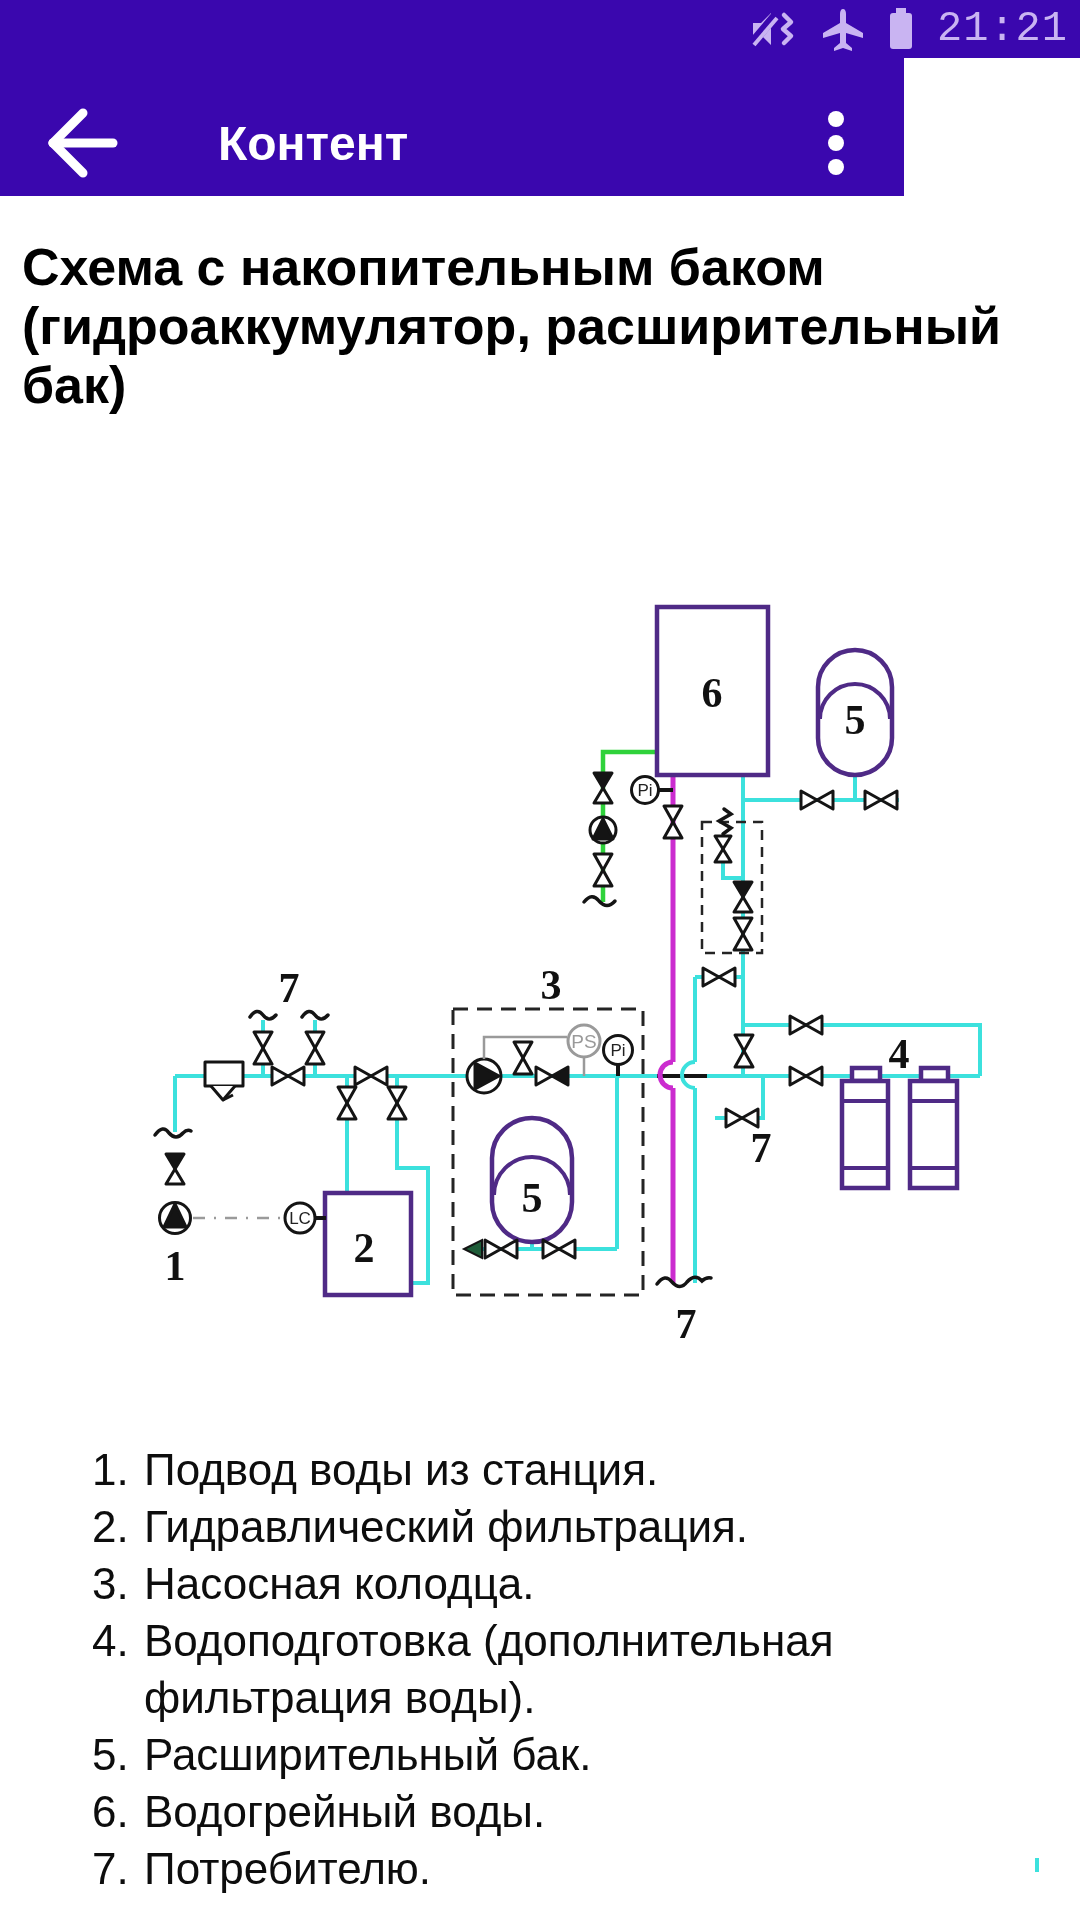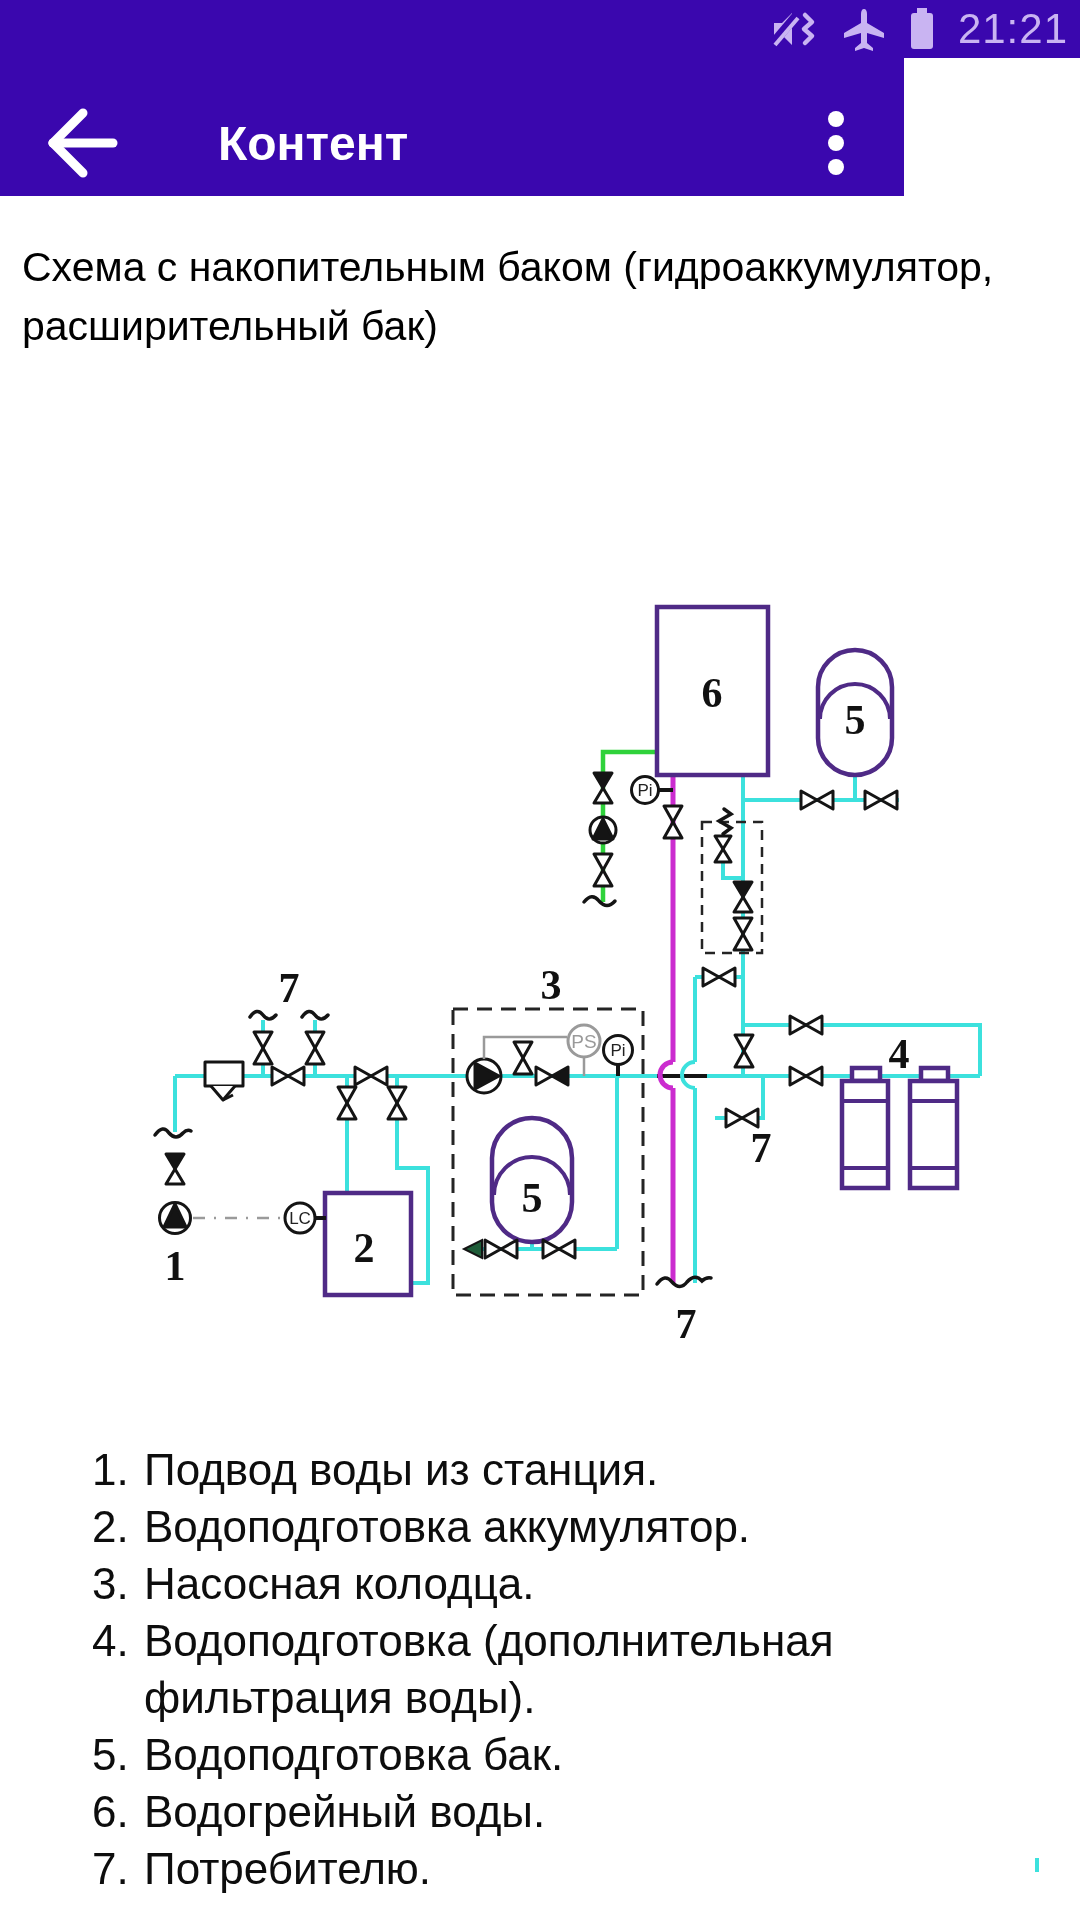--- a/index.html
+++ b/index.html
@@ -8,36 +8,36 @@
     --equipment:#4f2a86; --ink:#141414;
   }
   *{margin:0;padding:0;box-sizing:border-box;}
   html,body{width:1080px;height:1920px;background:#fff;overflow:hidden;
     font-family:"Liberation Sans",sans-serif;}
   .screen{position:relative;width:1080px;height:1920px;background:#fff;}
 
   
   .statusbar{position:absolute;left:0;top:0;width:1080px;height:58px;
     background:var(--bar_bg);display:flex;align-items:center;justify-content:flex-end;
-    gap:24px;padding-right:12px;}
+    gap:24px;padding-right:12px;font-family:Liberation Mono, monospace;}
   .statusbar svg{display:block;}
   .clock{color:var(--bar_fg);font-size:42px;letter-spacing:1px;}
 
   
   .appbar{position:absolute;left:0;top:58px;width:904px;height:138px;
     background:var(--bar_bg);display:flex;align-items:center;padding-top:32px;}
   .back-btn{width:80px;height:80px;margin-left:42px;display:flex;align-items:center;
     justify-content:center;background:none;border:none;cursor:pointer;}
   .appbar-title{color:#fff;font-size:48px;font-weight:700;margin-left:96px;}
   .menu-btn{margin-left:auto;margin-right:48px;background:none;border:none;cursor:pointer;
     width:40px;height:80px;display:flex;align-items:center;justify-content:center;}
 
   
   .heading{position:absolute;left:22px;top:238px;max-width:1008px;
-    font-size:41px;line-height:59px;font-weight:400;color:#000;}
+    font-size:52px;line-height:59px;font-weight:700;color:#000;}
 
   
   .diagram{position:absolute;left:0;top:450px;}
   .p{fill:none;stroke-linejoin:miter;}
   .cold{stroke:var(--accent_cold);stroke-width:4;}
   .hot{stroke:var(--accent_hot);stroke-width:5;}
   .fillline{stroke:var(--accent_fill);stroke-width:4.5;}
   .blk{stroke:var(--ink);stroke-width:4;fill:none;}
   .sym{stroke:var(--ink);stroke-width:3;fill:#fff;stroke-linejoin:round;}
   .symf{stroke:var(--ink);stroke-width:3;fill:var(--ink);stroke-linejoin:round;}
@@ -284,33 +284,33 @@
     </g>
   </svg>
 
   <ul class="legend">
     <li>
         <span class="n">1.</span>
         <span class="t">Подвод воды из станция.</span>
       </li>
     <li>
         <span class="n">2.</span>
-        <span class="t">Водоподготовка аккумулятор.</span>
+        <span class="t">Гидравлический фильтрация.</span>
       </li>
     <li>
         <span class="n">3.</span>
         <span class="t">Насосная колодца.</span>
       </li>
     <li>
         <span class="n">4.</span>
         <span class="t">Водоподготовка (дополнительная фильтрация воды).</span>
       </li>
     <li>
         <span class="n">5.</span>
-        <span class="t">Водоподготовка бак.</span>
+        <span class="t">Расширительный бак.</span>
       </li>
     <li>
         <span class="n">6.</span>
         <span class="t">Водогрейный воды.</span>
       </li>
     <li>
         <span class="n">7.</span>
         <span class="t">Потребителю.</span>
       </li>
   </ul>

